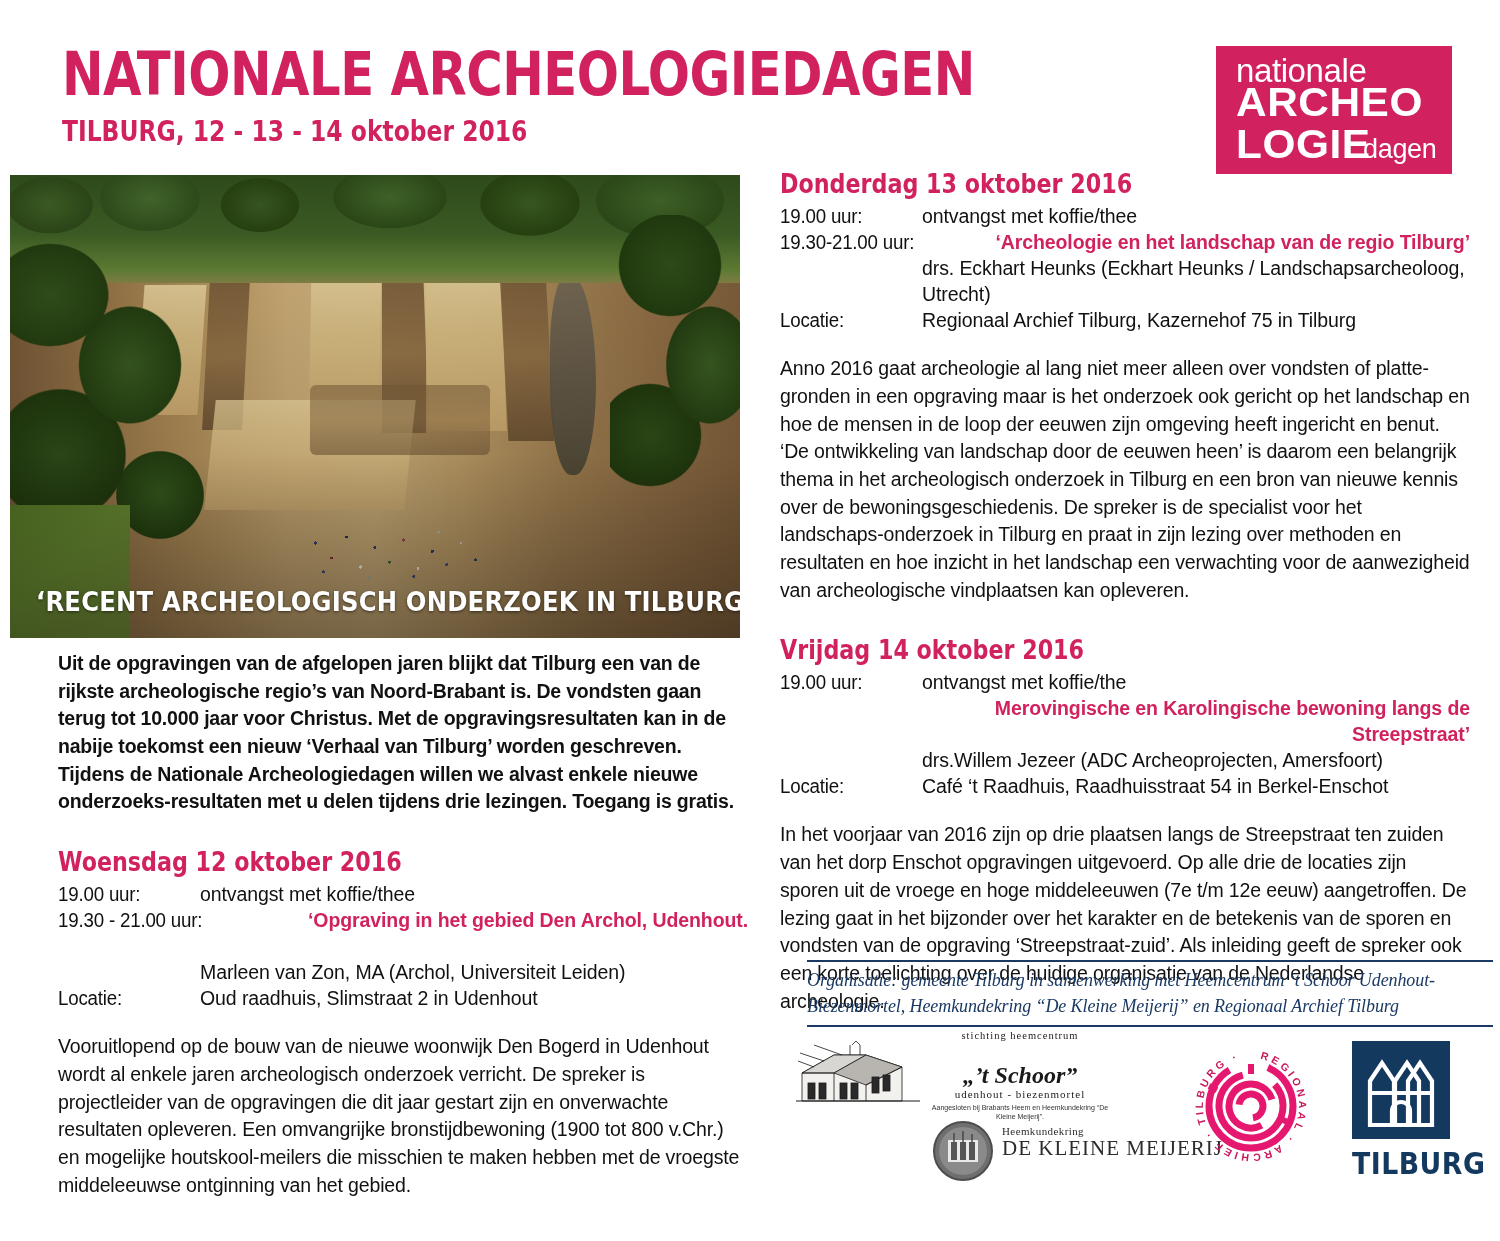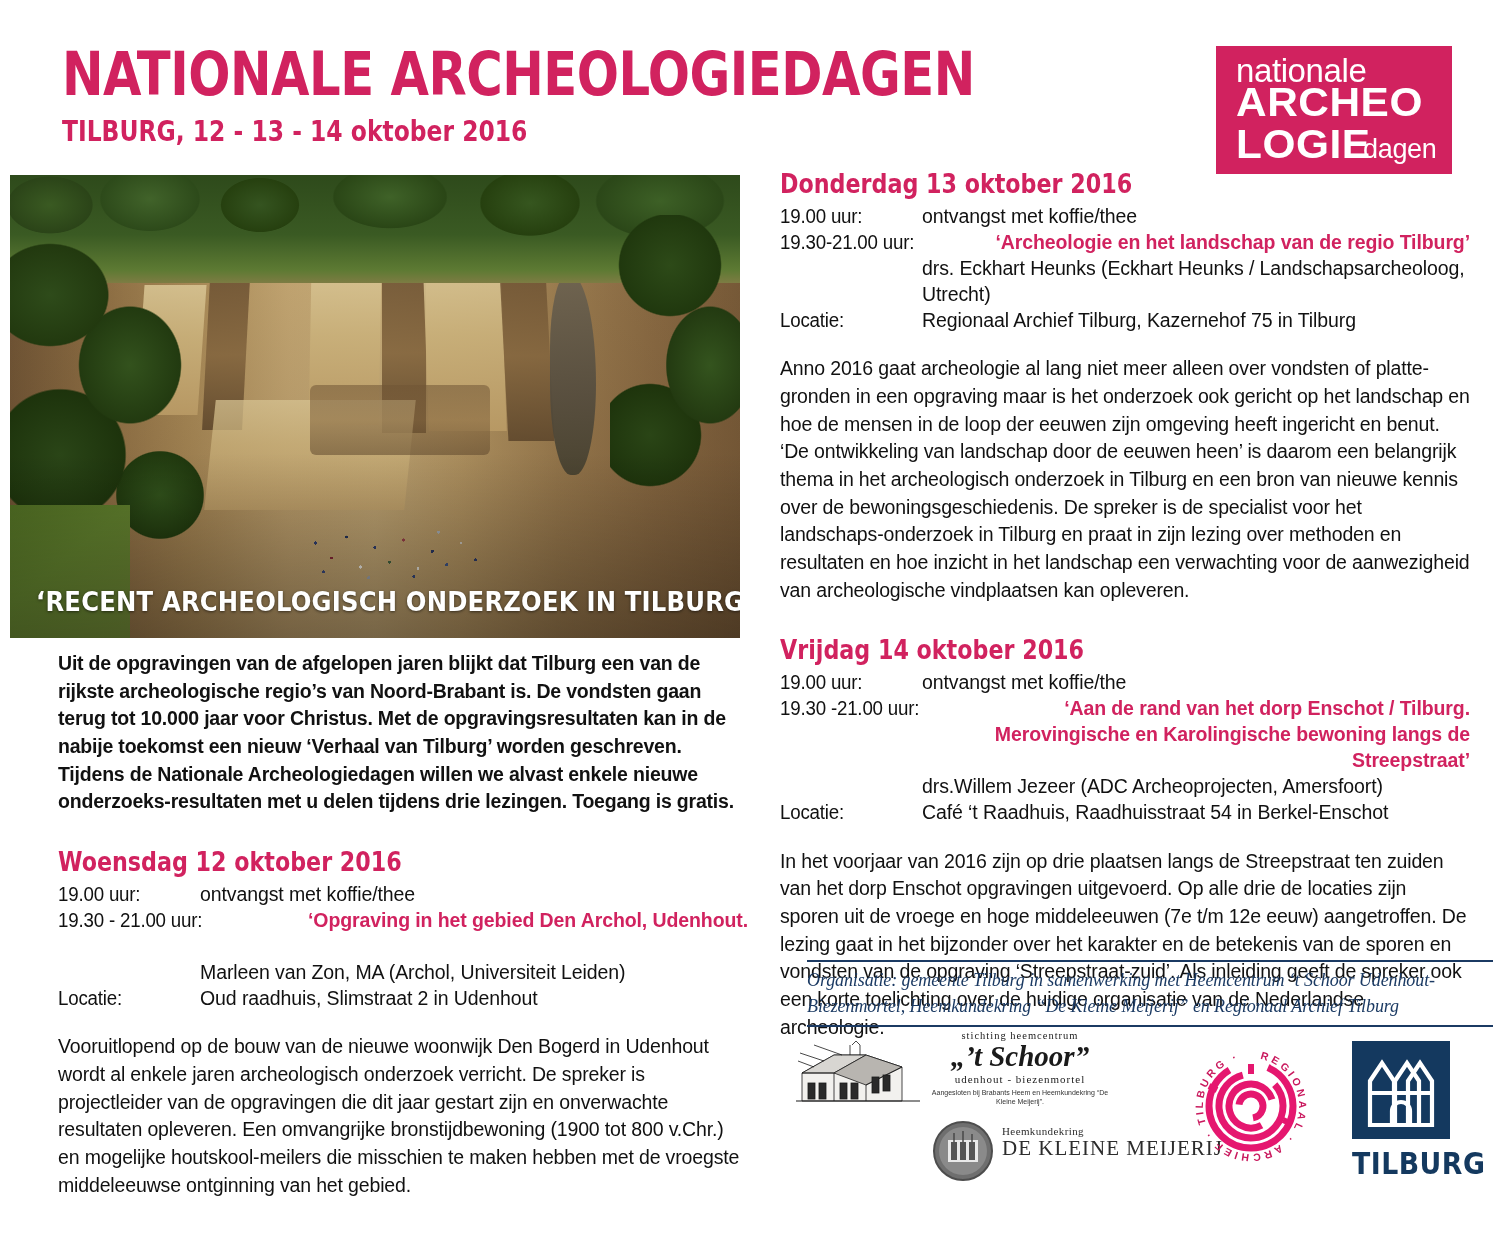--- a/index.html
+++ b/index.html
@@ -321,21 +321,21 @@
     width: 130px; height: 82px;
   }
   #schoor-text {
     position: absolute;
     left: 145px; top: 15px;
     width: 190px;
     text-align: center;
     color: #1a1a1a;
   }
   .sc-l1 { font-family: "Liberation Serif", serif; font-size: 10.5px; letter-spacing: 1px; }
-  .sc-l2 { font-family: "Liberation Serif", serif; font-style: italic; font-weight: bold; font-size: 29px; line-height: 1.1; }
+  .sc-l2 { font-family: "Liberation Serif", serif; font-style: italic; font-weight: bold; font-size: 24px; line-height: 1.1; margin-top: 21px; }
   .sc-l3 { font-family: "Liberation Serif", serif; font-size: 11px; letter-spacing: 1px; }
   .sc-l4 { font-size: 7px; line-height: 1.3; color: #333; margin-top: 3px; }
 
   #meijerij-seal {
     position: absolute;
     left: 152px; top: 105px;
     width: 62px; height: 62px;
   }
   #meijerij-text {
     position: absolute;
@@ -470,24 +470,20 @@
   <p class="body-para">Anno 2016 gaat archeologie al lang niet meer alleen over vondsten of platte-gronden in een opgraving maar is het onderzoek ook gericht op het landschap en hoe de mensen in de loop der eeuwen zijn omgeving heeft ingericht en benut. ‘De ontwikkeling van landschap door de eeuwen heen’ is daarom een belangrijk thema in het archeologisch onderzoek in Tilburg en een bron van nieuwe kennis over de bewoningsgeschiedenis. De spreker is de specialist voor het landschaps-onderzoek in Tilburg en praat in zijn lezing over methoden en resultaten en hoe inzicht in het landschap een verwachting voor de aanwezigheid van archeologische vindplaatsen kan opleveren.</p>
   <div class="gap-lg"></div>
   <div>
     <div class="day-heading">Vrijdag 14 oktober 2016</div>
     <div>
         <div class="sched-row">
           <div class="sched-label">19.00 uur:</div>
           <div class="sched-value">ontvangst met koffie/the</div>
         </div>
         <div class="sched-row">
-          <div class="sched-label">19.30 -21.00 uur:</div>
-          <div class="sched-value accent">‘Aan de rand van het dorp Enschot / Tilburg.</div>
-        </div>
-        <div class="sched-row">
           <div class="sched-label">&nbsp;</div>
           <div class="sched-value accent">Merovingische en Karolingische bewoning langs de Streepstraat’</div>
         </div>
         <div class="sched-row">
           <div class="sched-label">&nbsp;</div>
           <div class="sched-value">drs.Willem Jezeer (ADC Archeoprojecten, Amersfoort)</div>
         </div>
         <div class="sched-row">
           <div class="sched-label">Locatie:</div>
           <div class="sched-value">Café ‘t Raadhuis, Raadhuisstraat 54 in Berkel-Enschot</div>

